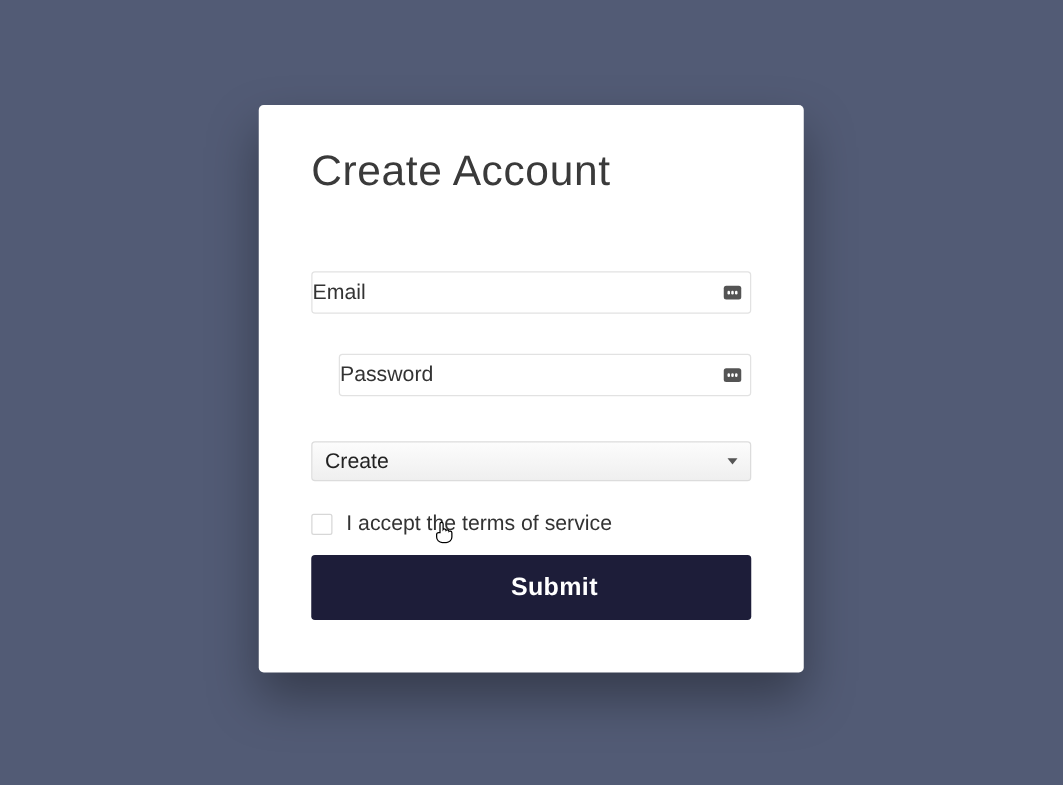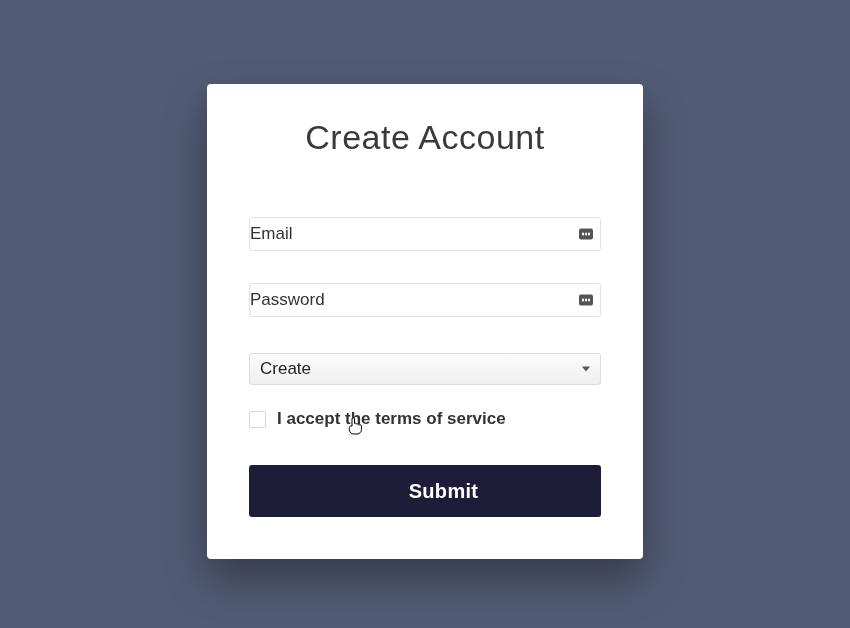--- a/index.html
+++ b/index.html
@@ -22,30 +22,31 @@
       width: 436px;
       background: #fff;
       border-radius: 4px;
       box-shadow: 0 20px 40px rgba(0,0,0,0.35);
       padding: 34px 42px 42px 42px;
     }
     .title {
       font-size: 34px;
       font-weight: 200;
       color: #3a3a3a;
-      text-align: center;
+      text-align: left;
       letter-spacing: 0.5px;
       margin-bottom: 60px;
     }
     .field-wrap {
       position: relative;
       margin-bottom: 32px;
     }
     .field-wrap:nth-of-type(2) {
       margin-bottom: 36px;
+      margin-left: 22px;
     }
     .text-input {
       width: 100%;
       height: 34px;
       padding: 0 36px 0 0;
       border: 1px solid #e2e2e2;
       border-radius: 3px;
       font-size: 17px;
       color: #333;
       background: #fff;
@@ -99,23 +100,22 @@
       transform: translateY(-50%);
       width: 0;
       height: 0;
       border-left: 4px solid transparent;
       border-right: 4px solid transparent;
       border-top: 5px solid #555;
     }
     .tos-row {
       display: flex;
       align-items: center;
-      margin-bottom: 36px;
+      margin-bottom: 15px;
       position: relative;
-      font-weight: bold;
     }
     .checkbox {
       width: 17px;
       height: 17px;
       border: 1px solid #d7d7d7;
       border-radius: 2px;
       background: #fff;
       margin-right: 11px;
       cursor: pointer;
       flex-shrink: 0;

